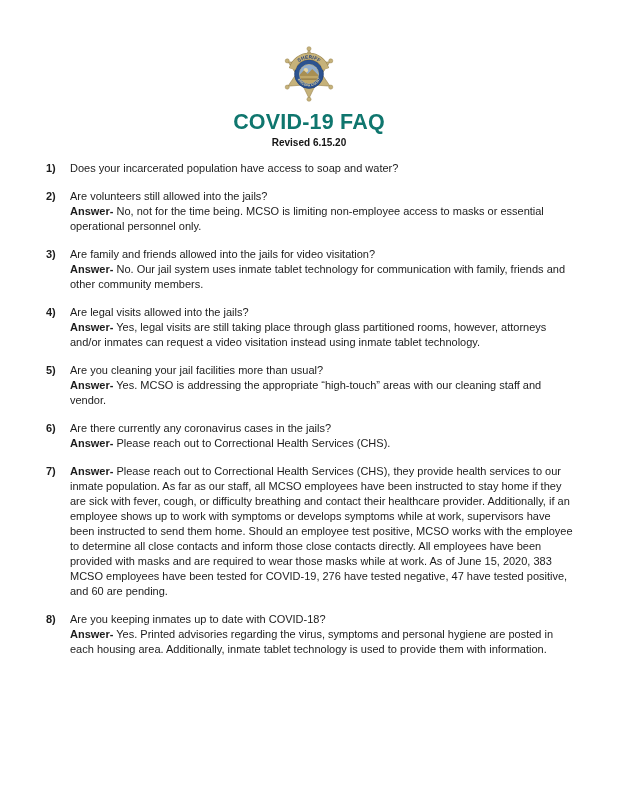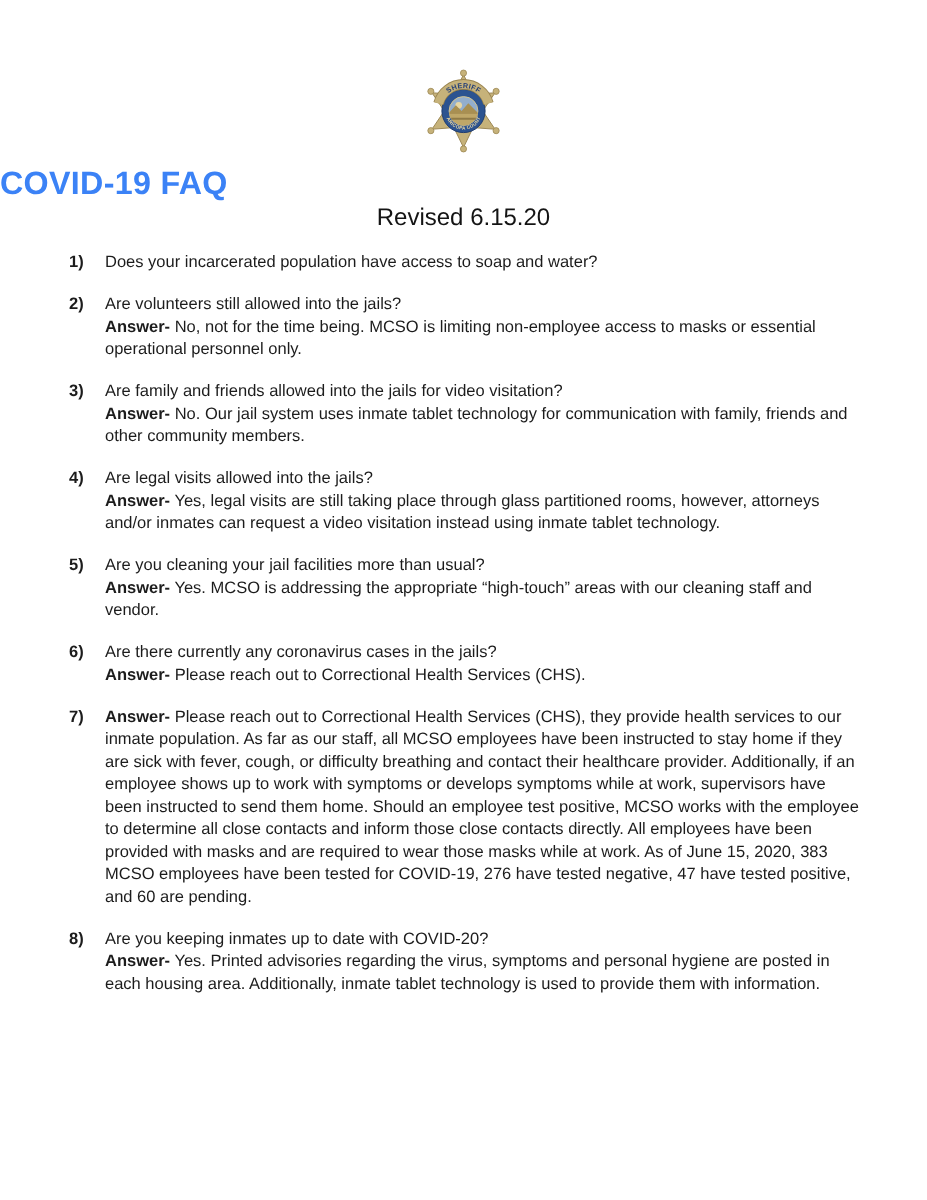--- a/index.html
+++ b/index.html
@@ -13,30 +13,31 @@
     overflow: hidden;
   }
   .badge {
     display: block;
     margin: 40px auto 0;
     width: 64px;
     height: 68px;
   }
   .title {
     margin: 2px 0 0;
+    text-align: center;
     font-size: 21.5px;
     font-weight: 700;
-    color: #3b82f6;
+    color: #0f766e;
     letter-spacing: 0.2px;
   }
   .subtitle {
     margin-top: 2px;
     text-align: center;
-    font-size: 16px;
-    font-weight: 400;
+    font-size: 10px;
+    font-weight: 700;
     color: #141414;
   }
   ol.faq {
     list-style: none;
     margin: 13px 0 0;
     padding: 0 44px 0 46px;
   }
   .item {
     display: flex;
     margin-bottom: 13px;
@@ -149,18 +150,18 @@
   <li class="item">
     <span class="num">7)</span>
     <div class="content">
       <div class="answer"><b class="answer-label">Answer-</b> <span>Please reach out to Correctional Health Services (CHS), they provide health services to our inmate population. As far as our staff, all MCSO employees have been instructed to stay home if they are sick with fever, cough, or difficulty breathing and contact their healthcare provider.  Additionally, if an employee shows up to work with symptoms or develops symptoms while at work, supervisors have been instructed to send them home. Should an employee test positive, MCSO works with the employee to determine all close contacts and inform those close contacts directly. All employees have been provided with masks and are required to wear those masks while at work.  As of June 15, 2020, 383 MCSO employees have been tested for COVID-19, 276 have tested negative, 47 have tested positive, and 60 are pending.</span></div>
     </div>
   </li>
 
   <li class="item">
     <span class="num">8)</span>
     <div class="content">
-      <div class="question">Are you keeping inmates up to date with COVID-20?</div>
+      <div class="question">Are you keeping inmates up to date with COVID-18?</div>
       <div class="answer"><b class="answer-label">Answer-</b> <span>Yes. Printed advisories regarding the virus, symptoms and personal hygiene are posted in each housing area. Additionally, inmate tablet technology is used to provide them with information.</span></div>
     </div>
   </li>
 </ol>
 </div>
 
 </body></html>

